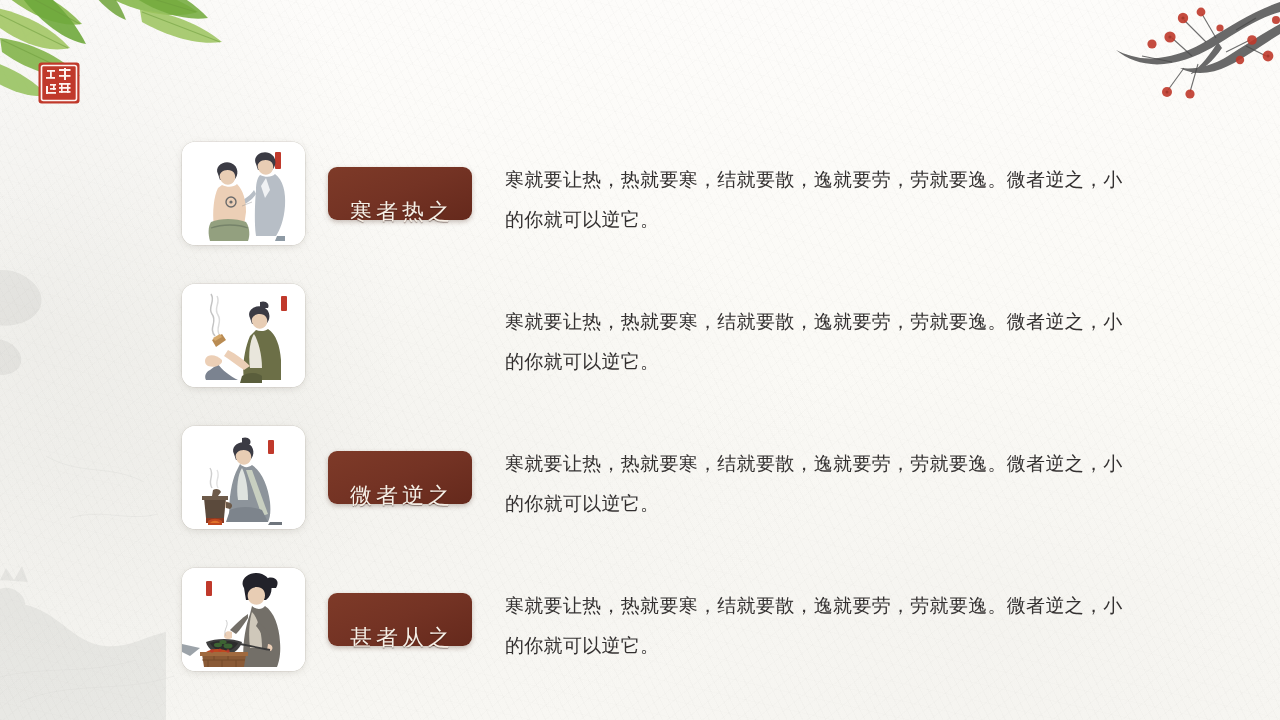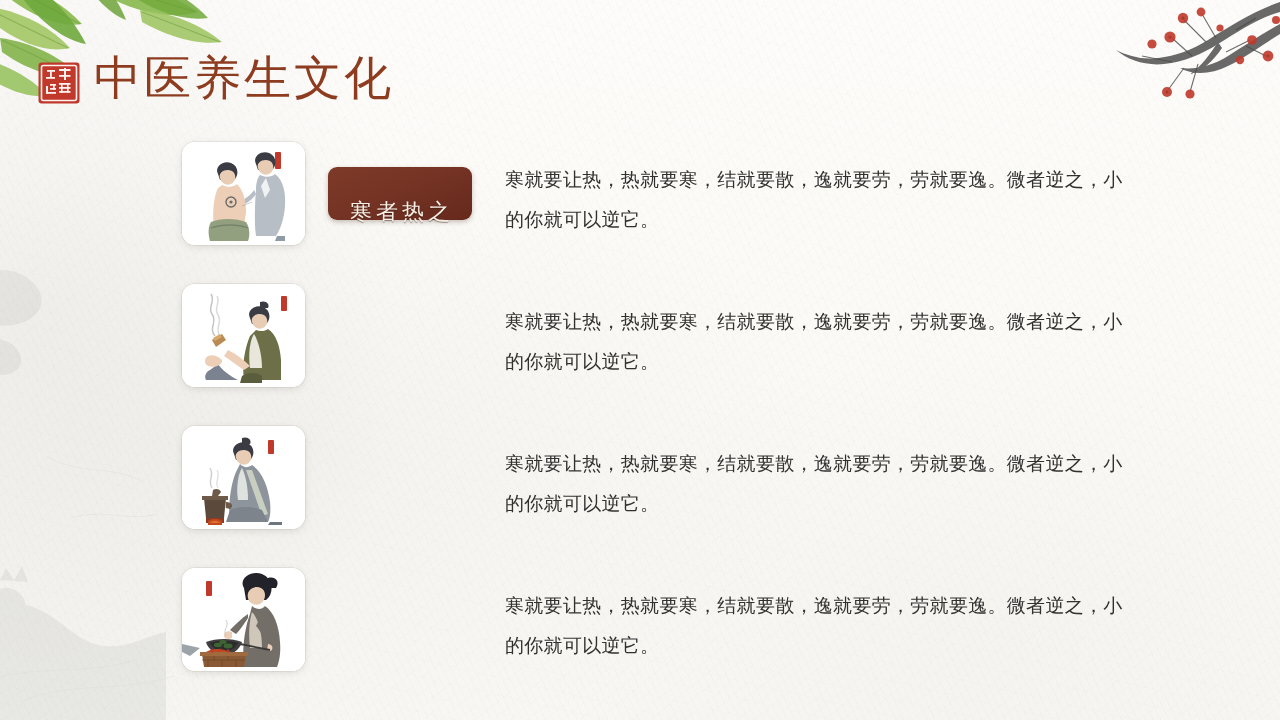--- a/index.html
+++ b/index.html
@@ -231,21 +231,20 @@
         <rect x="9" y="8" width="8" height="1.8"></rect>
         <rect x="12" y="9" width="1.8" height="7"></rect>
         <rect x="8" y="15" width="9" height="1.8"></rect>
         <rect x="8" y="24" width="2" height="8"></rect>
         <rect x="8" y="30" width="10" height="1.8"></rect>
         <rect x="12" y="22" width="6" height="1.7"></rect>
         <rect x="12" y="26" width="6" height="1.7"></rect>
         <rect x="15" y="22" width="1.7" height="6"></rect>
       </g>
     </svg>
-    <div class="slide-title">中医养生文化</div>
   </div>
 
   <div class="rows">
 
     <div class="row">
       <div class="thumb-card">
         <svg viewBox="0 0 123 103">
           <rect width="123" height="103" fill="#ffffff"></rect>
           <g fill="#c0392b">
               <rect x="93" y="10" width="6" height="17" rx="1"></rect>
@@ -336,20 +335,23 @@
             <path d="M22 72 L44 72 L42 92 L24 92 Z" fill="#5b4a3c"></path>
             <path d="M20 70 L46 70 L46 74 L20 74 Z" fill="#6d5a49"></path>
             <path d="M31 64 C34 62 38 63 39 66 L36 70 L30 70 Z" fill="#6d5a49"></path>
             <path d="M44 76 C50 76 52 80 48 83 L44 82 Z" fill="#6d5a49"></path>
             <path d="M24 92 L42 92 L42 97 L24 97 Z" fill="#8c3a22"></path>
             <path d="M26 95 C30 92 36 92 40 95 L40 99 L26 99 Z" fill="#c0491f"></path>
             <path d="M28 97 C31 94 35 94 38 97 Z" fill="#e0722a"></path>
           </g>
         </svg>
       </div>
+      <div class="badge">
+        <span class="badge-label">微者逆之</span>
+      </div>
       <div class="row-text">寒就要让热，热就要寒，结就要散，逸就要劳，劳就要逸。微者逆之，小的你就可以逆它。</div>
     </div>
 
     <div class="row">
       <div class="thumb-card">
         <svg viewBox="0 0 123 103">
           <rect width="123" height="103" fill="#ffffff"></rect>
           <g fill="#c0392b">
               <rect x="24" y="13" width="6" height="15" rx="1"></rect>
             </g>
@@ -395,17 +397,20 @@
             <circle cx="46" cy="83" r="1.7"></circle>
           </g>
           <g fill="#7b848c" opacity="0.75">
             <path d="M0 76 L18 80 L8 88 L0 84 Z"></path>
           </g>
           <g stroke="#b9b9b9" stroke-width="1" fill="none" opacity="0.7">
             <path d="M44 68 C40 62 48 58 44 52"></path>
           </g>
         </svg>
       </div>
+      <div class="badge">
+        <span class="badge-label">甚者从之</span>
+      </div>
       <div class="row-text">寒就要让热，热就要寒，结就要散，逸就要劳，劳就要逸。微者逆之，小的你就可以逆它。</div>
     </div>
 
   </div>
 </div>
 
 </body></html>

